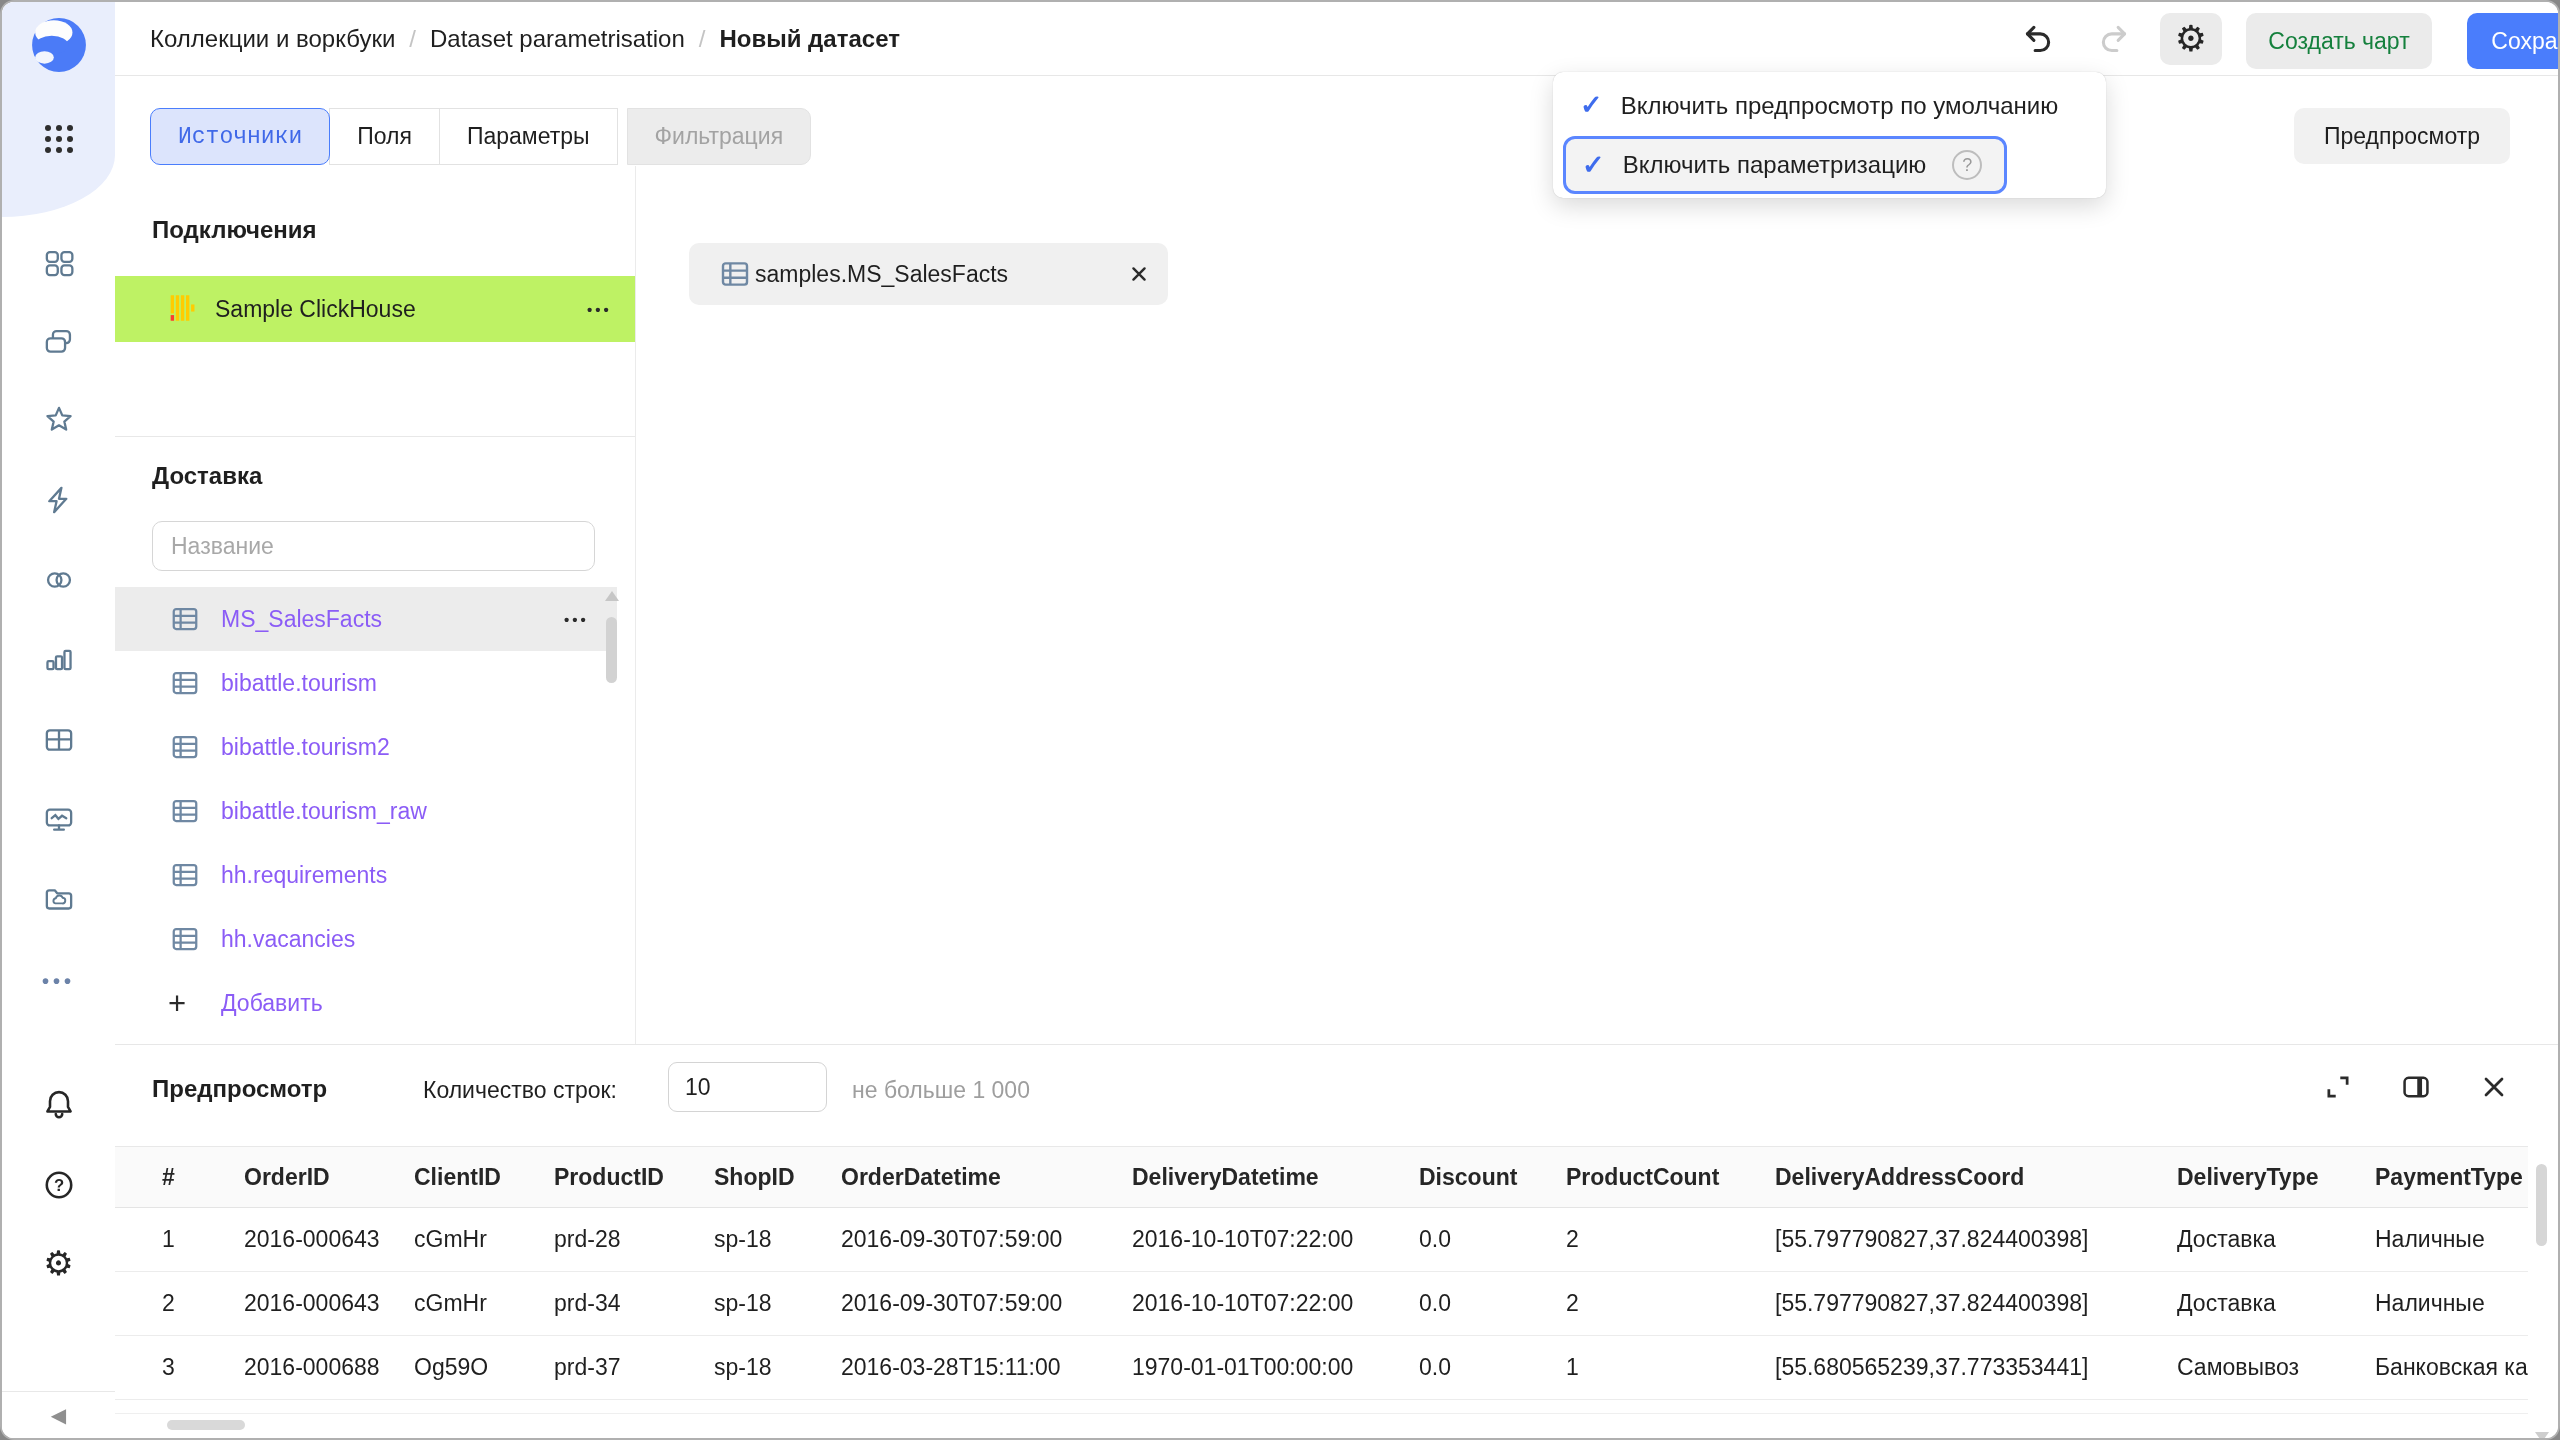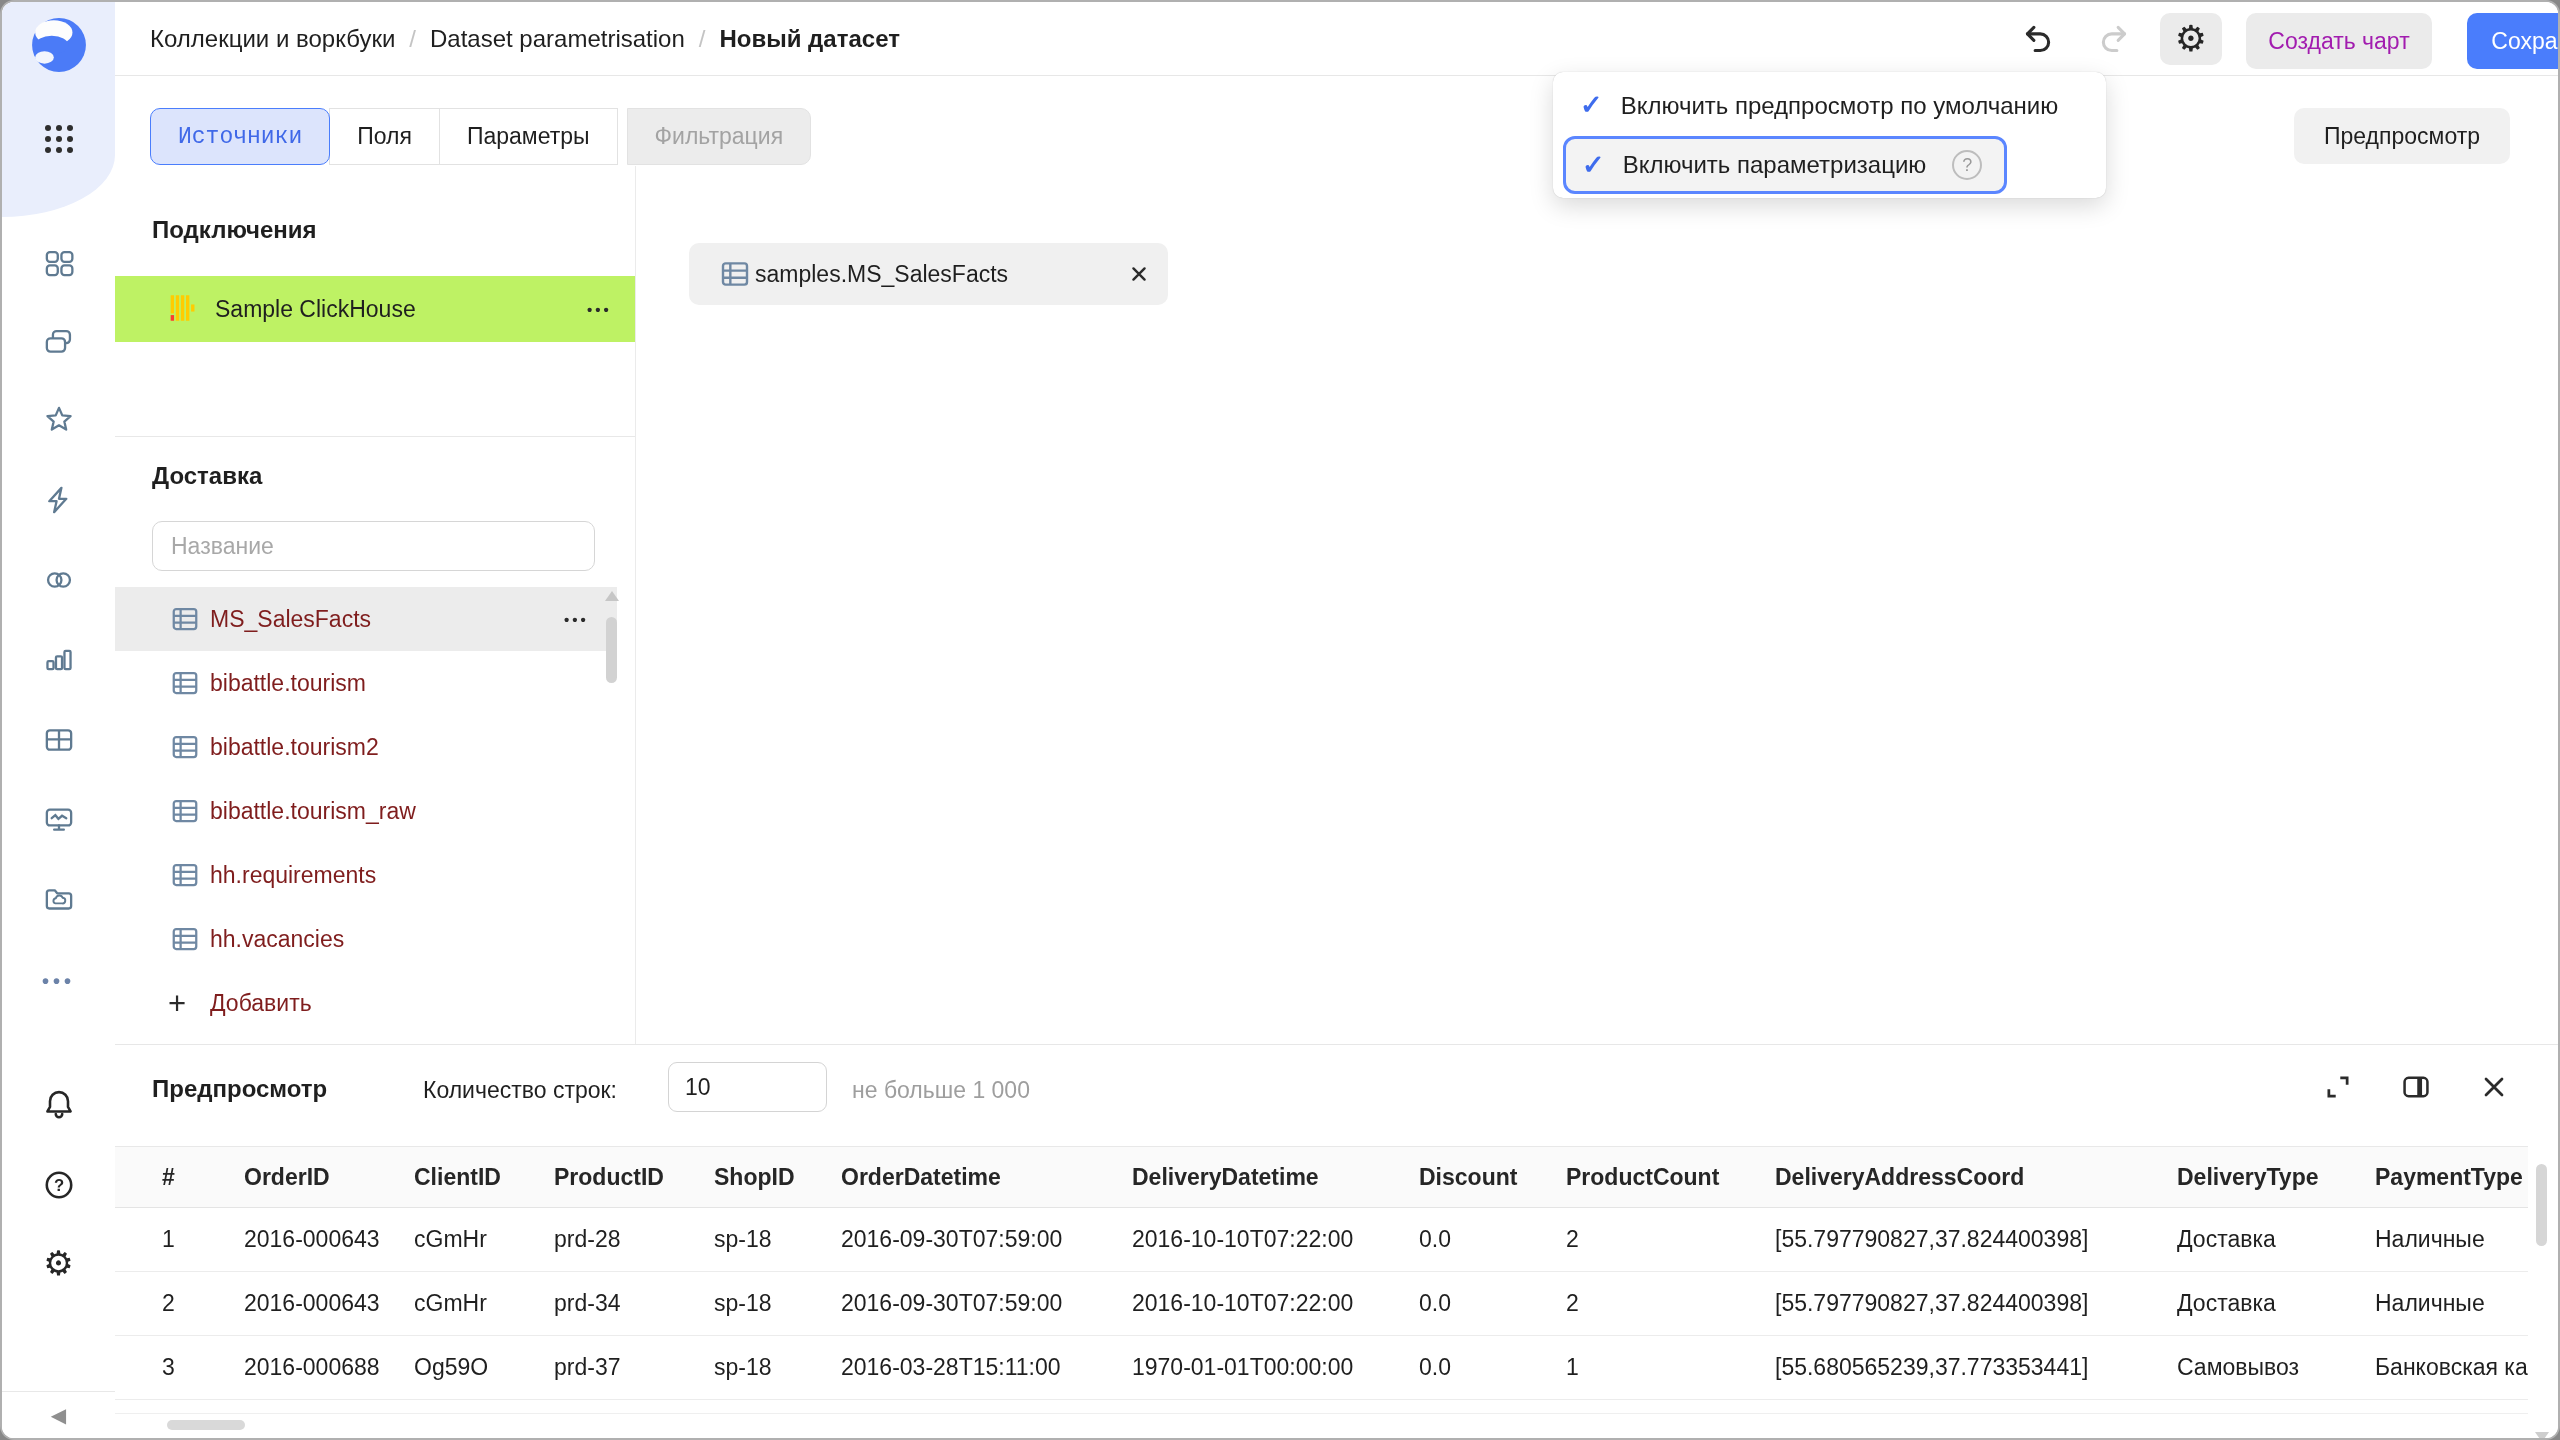--- a/index.html
+++ b/index.html
@@ -16,21 +16,21 @@
   
   .topbar{position:absolute;left:113px;right:0;top:0;height:73px;background:#fff;border-bottom:1px solid #e7e7e7;}
   .breadcrumb{position:absolute;left:35px;top:0;height:73px;display:flex;align-items:center;font-size:24px;gap:14px;white-space:nowrap;}
   .crumb{color:#1f1f1f;}
   .crumb-sep{color:#c4c4c4;}
   .crumb-last{font-weight:bold;}
   .icon-btn{position:absolute;top:11px;width:52px;height:52px;display:flex;align-items:center;justify-content:center;border-radius:10px;}
   .icon-btn.active-bg{background:#ebebeb;width:62px;left:2045px;}
   .gear-glyph{font-size:36px;color:#262626;line-height:1;}
   .btn{position:absolute;top:11px;height:56px;border-radius:10px;font-size:23px;display:flex;align-items:center;justify-content:center;box-sizing:border-box;}
-  .btn-disabled{left:2131px;width:186px;background:#ebebeb;color:#a21caf;}
+  .btn-disabled{left:2131px;width:186px;background:#ebebeb;color:#15803d;}
   .btn-primary{left:2352px;width:163px;background:#4a7dfc;color:#fff;}
 
   
   .menu{position:absolute;left:1551px;top:70px;width:553px;height:126px;background:#fff;border-radius:10px;box-shadow:0 8px 24px rgba(0,0,0,.15),0 0 1px rgba(0,0,0,.25);z-index:50;}
   .menu-item{position:absolute;left:0;width:100%;height:57px;display:flex;align-items:center;gap:18px;padding-left:27px;box-sizing:border-box;font-size:24px;color:#1f1f1f;}
   .menu-item1{top:5px;}
   .menu-item2{top:64px;left:10px;width:444px;height:58px;background:#f3f3f3;border:3px solid #5b86ff;border-radius:12px;padding-left:16px;}
   .check{color:#3e6ced;font-size:27px;font-weight:bold;line-height:1;}
   .help-circle{width:30px;height:30px;border:2px solid #bdbdbd;border-radius:50%;color:#9a9a9a;font-size:18px;display:flex;align-items:center;justify-content:center;margin-left:8px;box-sizing:border-box;}
 
@@ -49,21 +49,21 @@
   .section-title{position:absolute;left:37px;font-size:24px;font-weight:bold;color:#1f1f1f;}
   .conn-row{position:absolute;left:0;top:110px;width:520px;height:66px;background:#bef264;display:flex;align-items:center;}
   .row-dots{position:absolute;font-size:15px;letter-spacing:3px;font-weight:bold;color:#2b2b2b;}
   .sec-divider{position:absolute;left:0;top:270px;width:520px;height:1px;background:#e8e8e8;}
   .search{position:absolute;left:37px;top:355px;width:443px;height:50px;border:1px solid #d6d6d6;border-radius:10px;font-size:23px;padding:0 18px;box-sizing:border-box;color:#1f1f1f;font-family:inherit;outline:none;background:#fff;}
   .search::placeholder{color:#a8a8a8;}
   .tlist{position:absolute;left:0;top:421px;width:520px;}
   .trow{position:relative;width:502px;height:64px;display:flex;align-items:center;}
   .trow-selected{background:#ececec;}
   .t-ic{position:absolute;left:55px;}
-  .t-label{position:absolute;left:95px;font-size:23px;color:#7f1d1d;white-space:nowrap;}
+  .t-label{position:absolute;left:106px;font-size:23px;color:#8b5cf6;white-space:nowrap;}
   .add-row{position:relative;width:502px;height:64px;display:flex;align-items:center;}
   .plus-glyph{position:absolute;left:53px;font-size:31px;color:#2b2b2b;font-weight:normal;line-height:1;}
   .list-scroll{position:absolute;left:489px;top:425px;width:16px;height:545px;}
   .arr-up{position:absolute;left:1px;top:0;width:0;height:0;border-left:7px solid transparent;border-right:7px solid transparent;border-bottom:10px solid #c6c6c6;}
   .arr-dn{position:absolute;left:1px;bottom:0;width:0;height:0;border-left:7px solid transparent;border-right:7px solid transparent;border-top:10px solid #c6c6c6;}
   .list-thumb{position:absolute;left:2px;top:26px;width:11px;height:66px;background:#d2d2d2;border-radius:6px;}
 
   
   .chip{position:absolute;left:687px;top:241px;width:479px;height:62px;background:#f0f0f0;border-radius:10px;}
   .chip-ic{position:absolute;left:30px;top:15px;}

